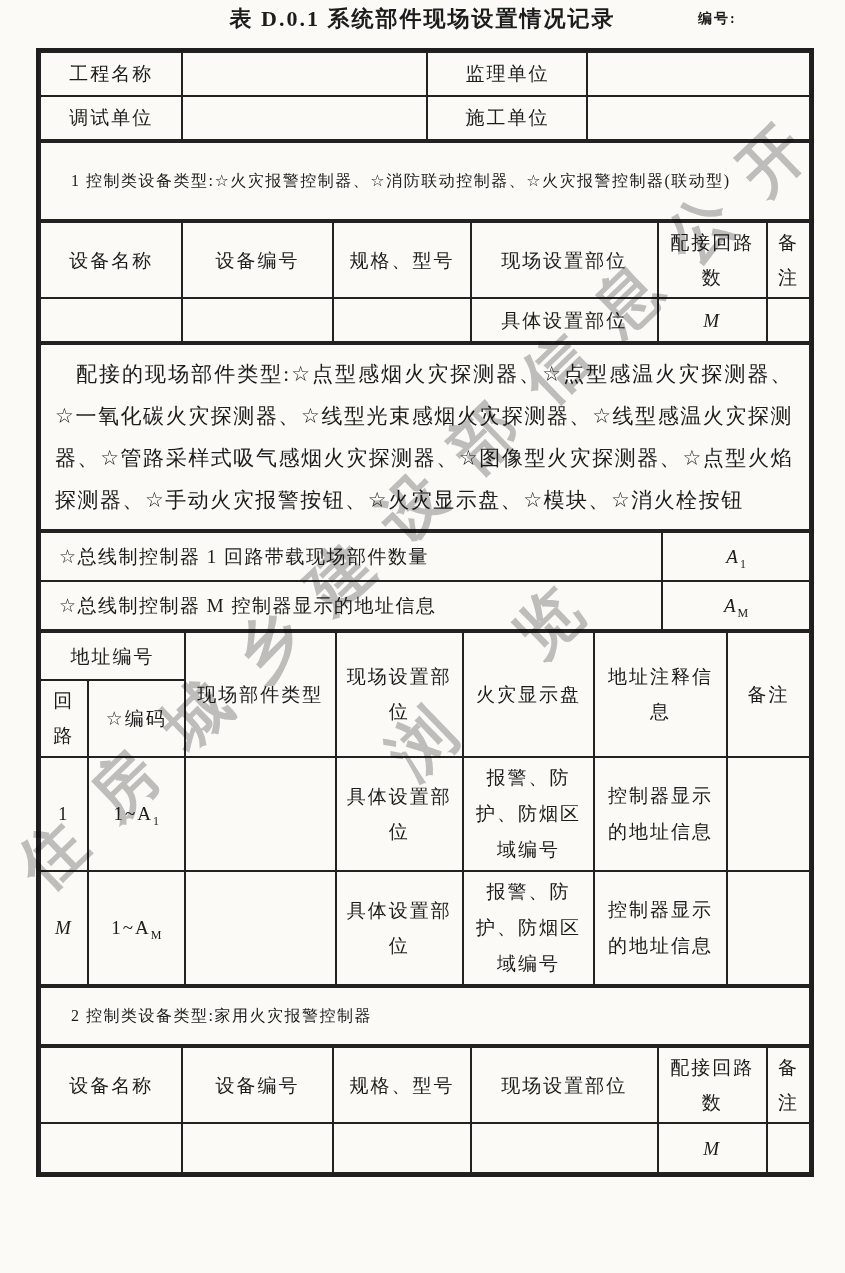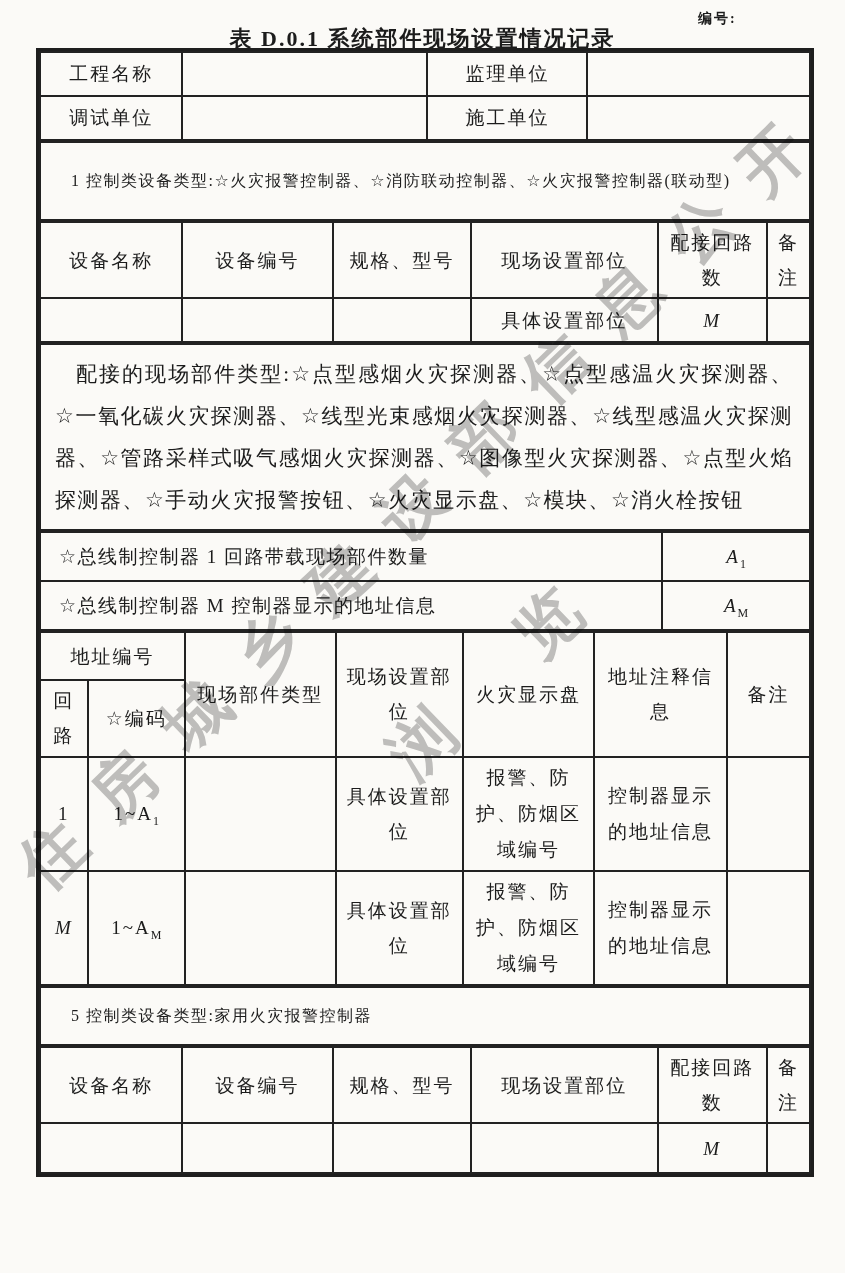--- a/index.html
+++ b/index.html
@@ -2,21 +2,21 @@
 <html><head>
 <meta charset="utf-8">
 <style>
   html,body{margin:0;padding:0;}
   body{
     width:845px;height:1273px;position:relative;overflow:hidden;
     background:#fbfaf7;color:#1c1c1c;
     font-family:"Liberation Serif","DejaVu Serif","DejaVu Sans",serif;
   }
   .page-title{
-    position:absolute;top:24px;left:0;width:845px;text-align:center;
+    position:absolute;top:4px;left:0;width:845px;text-align:center;
     font-size:22px;font-weight:bold;letter-spacing:2px;
   }
   .doc-number{
     position:absolute;top:10px;left:698px;
     font-size:14px;font-weight:bold;letter-spacing:2px;
   }
   .sheet{
     position:absolute;left:36px;top:48px;width:772px;
     border:3px solid #1e1e1e;background:transparent;
   }
@@ -188,21 +188,21 @@
       <td><span class="wrapnarrow">报警、防护、防烟区域编号</span></td>
       <td><span class="wrapnarrow">控制器显示的地址信息</span></td>
       <td></td>
     </tr>
   </tbody>
     </table>
 
   <table class="heading">
     <tbody>
         <tr class="h44">
-      <td>5 控制类设备类型:家用火灾报警控制器</td>
+      <td>2 控制类设备类型:家用火灾报警控制器</td>
     </tr>
   </tbody>
     </table>
 
   <table>
     <colgroup>
         <col style="width:18.5%">
         <col style="width:19.5%">
         <col style="width:18%">
         <col style="width:24.2%">

